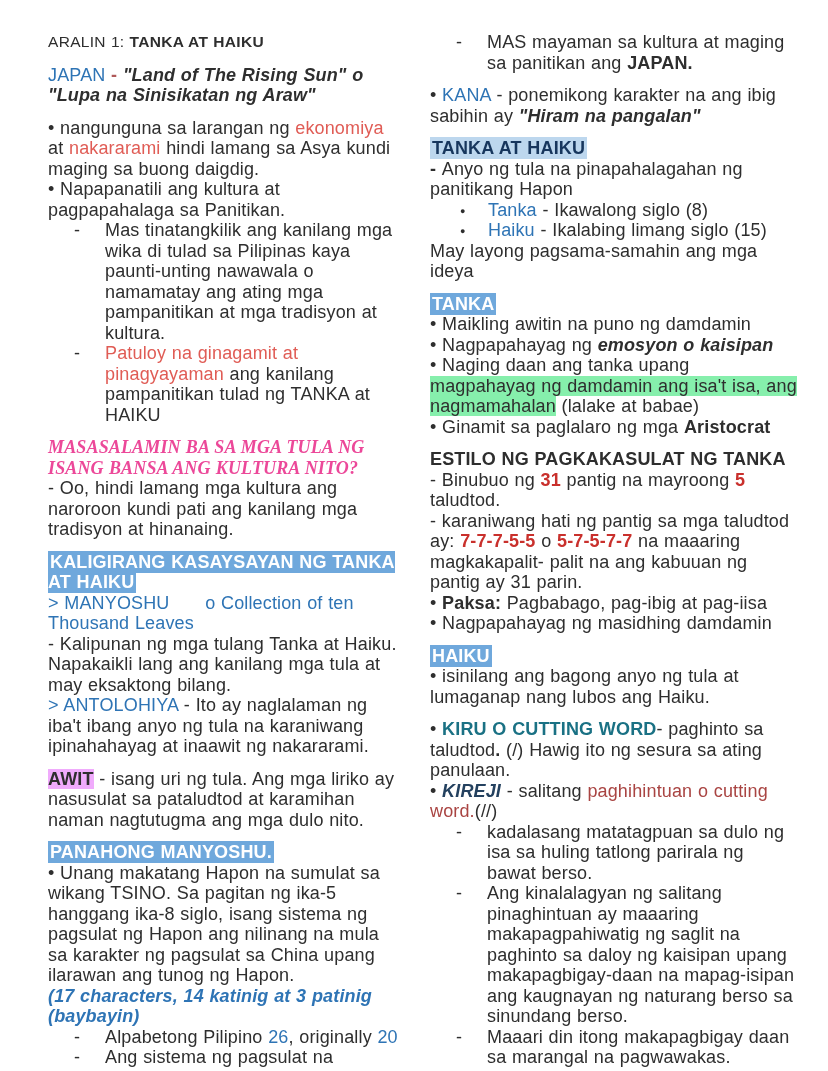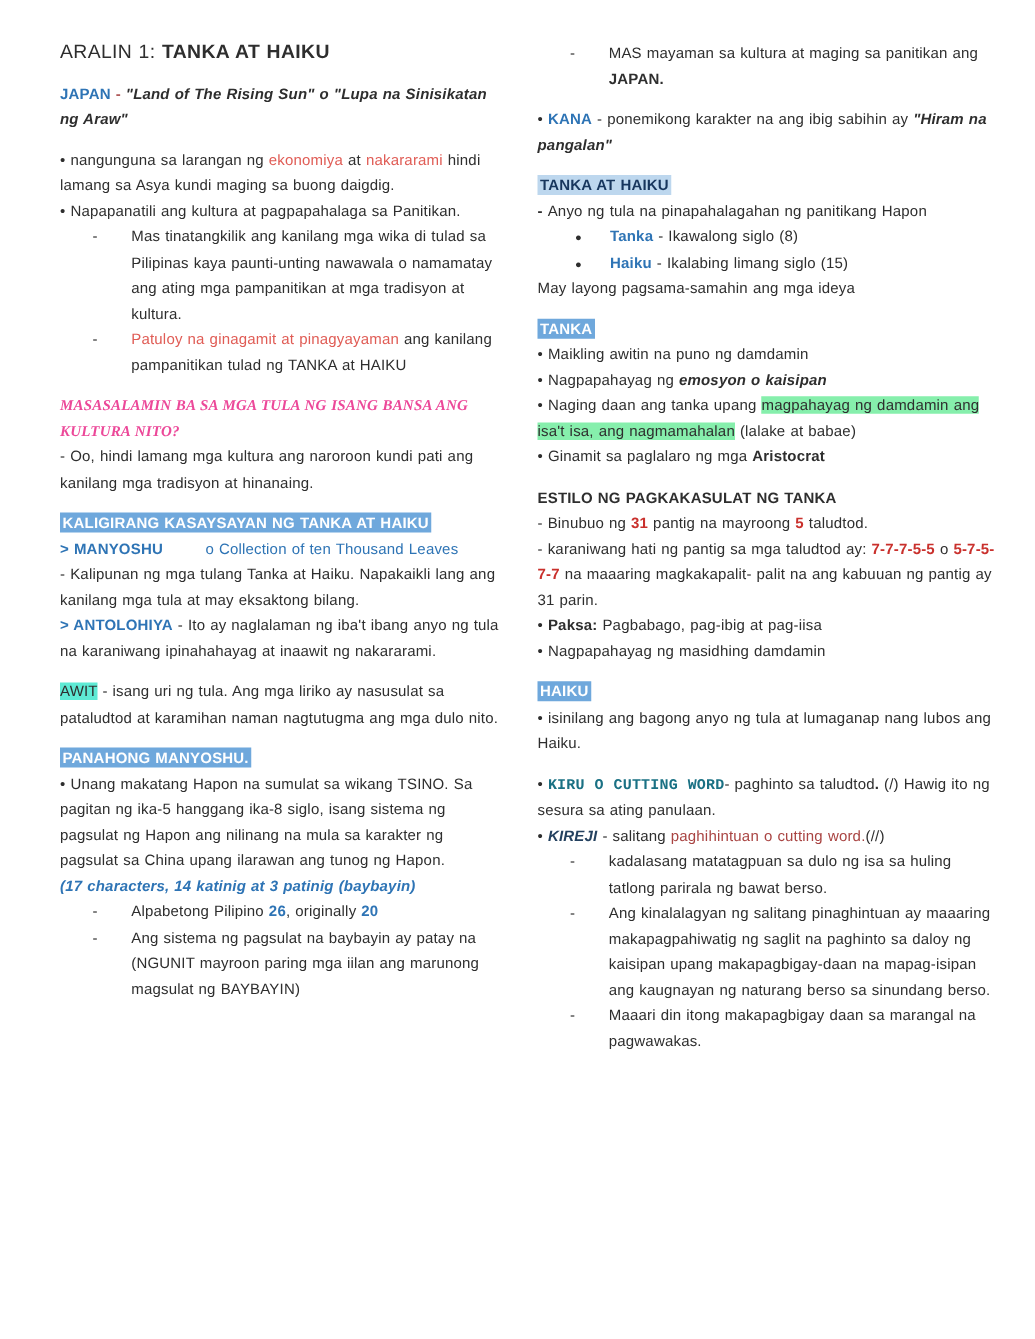--- a/index.html
+++ b/index.html
@@ -12,21 +12,21 @@
   }
   .page{
     display:flex;
     padding:32px 30px 0 48px;
     gap:28px;
     box-sizing:border-box;
   }
   .col{width:354px;}
   .col.right{width:368px;}
   .blk{
-    font-size:12px;
+    font-size:18px;
     line-height:20.5px;
     letter-spacing:0.15px;
     margin:0;
     word-spacing:0.5px;
   }
   .blk.title{font-size:15.5px; letter-spacing:0.3px;}
   .blk.gap{height:12px;}
   .blk.dash{
     position:relative;
     padding-left:57px;
@@ -45,33 +45,33 @@
     position:absolute;
     left:30px;
     font-size:9px;
     top:1px;
   }
   
   .b{font-weight:bold;}
   .i{}
   .bi{font-weight:bold;font-style:italic;}
   .blue{color:#2e74b5;margin-left:30px;}
-  .blue-b{color:#2e74b5;font-weight:bold;}
+  .blue-b{color:#2e74b5;font-weight:normal;}
   .blue-i{color:#2e74b5;font-style:italic;font-weight:bold;}
   .navy-bi{color:#ec4899;font-weight:bold;font-style:italic;font-family:Liberation Serif, serif;}
   .navy-b{color:#24415f;font-weight:bold;font-style:italic;}
-  .teal-b{color:#1a7184;font-weight:bold;font-family:Liberation Mono, monospace;}
+  .teal-b{color:#1a7184;font-weight:bold;}
   .red{color:#e05c55;}
   .red-b{color:#c9302c;font-weight:bold;}
   .maroon{color:#a94442;}
   .maroon-b{color:#b05959;font-weight:bold;}
   .hlh{background:#6fa8dc;color:#ffffff;font-weight:bold;padding:1px 2px;}
   .hl{background:#86efac;}
   .hl-navy-b{background:#bdd7ee;color:#17365d;font-weight:bold;padding:1px 2px;}
-  .gray-b{background:#5eead4;font-weight:normal;}
+  .gray-b{background:#f0abfc;font-weight:bold;}
 </style>
 </head>
 <body>
 
 <div class="page">
   <div class="col">
       <div class="blk title"><span>ARALIN 1: </span><span class="b">TANKA AT HAIKU</span></div>
       <div class="blk gap"></div>
       <div class="blk para"><span class="blue-b">JAPAN</span><span class="maroon-b"> - </span><span class="bi">"Land of The Rising Sun" o "Lupa na Sinisikatan ng Araw"</span></div>
       <div class="blk gap"></div>

